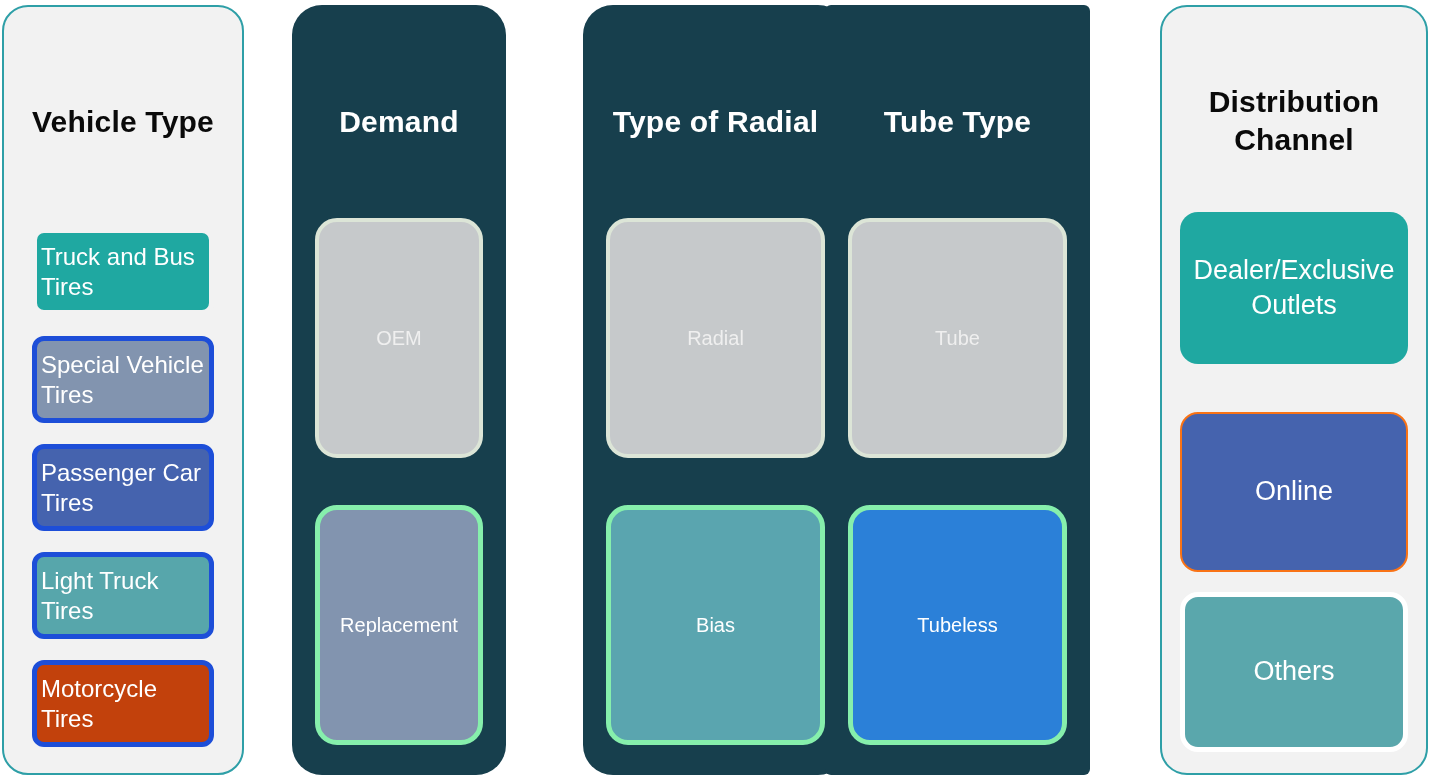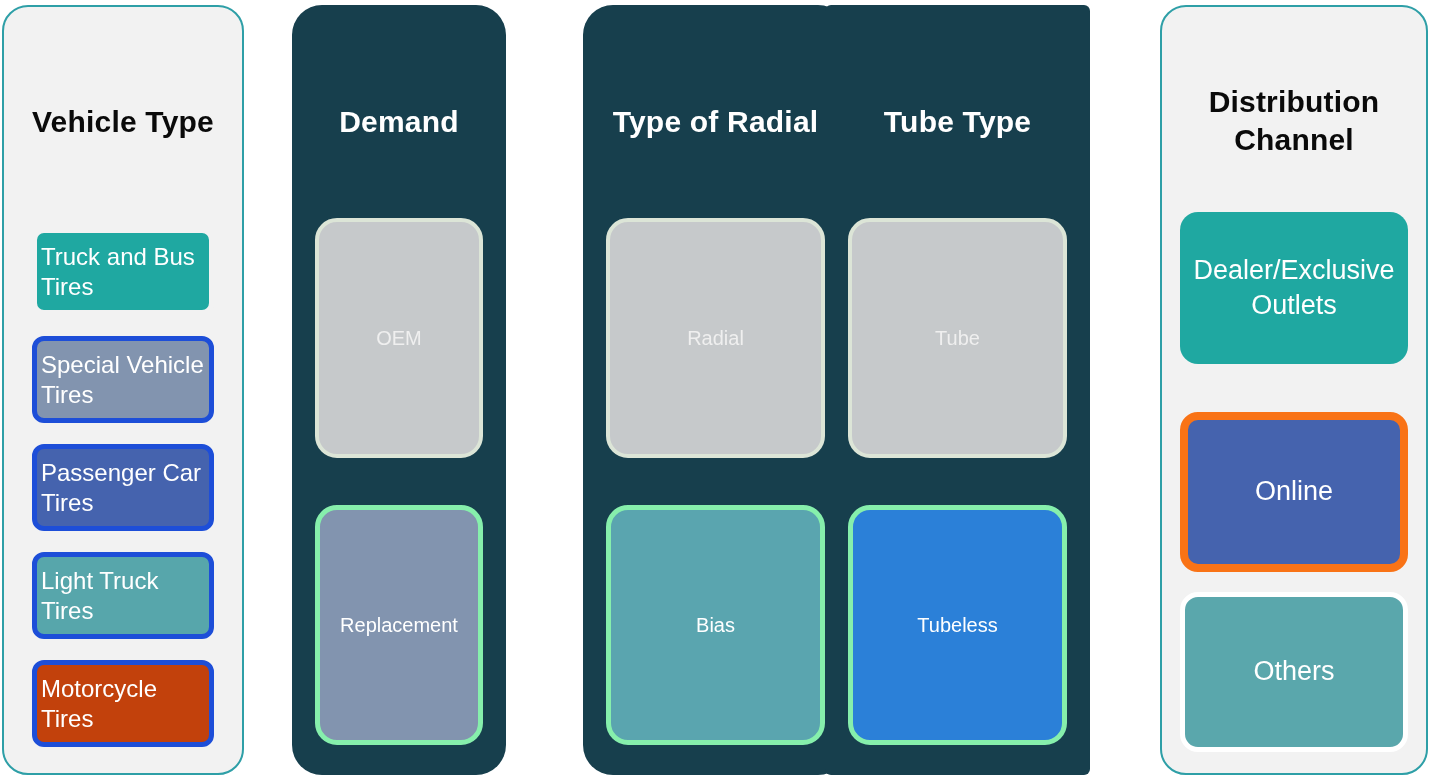--- a/index.html
+++ b/index.html
@@ -23,21 +23,21 @@
     border-radius: 26px;
   }
   .col.dark {
     background: #173F4D;
     border-radius: 30px;
   }
   #col1 { left: 2px;    width: 242px; }
   #col2 { left: 292px;  width: 214px; }
   #col3 { left: 583px;  width: 265px; }
   #col4 { left: 825px;  width: 265px; border-radius: 6px; }
-  #col5 { left: 1160px; width: 268px; }
+  #col5 { left: 1160px; width: 268px; border-radius: 27px; }
 
   .col-title {
     position: absolute;
     left: 0; right: 0;
     text-align: center;
     font-weight: bold;
     font-size: 30px;
     letter-spacing: 0.2px;
   }
   .light .col-title { color: #0a0a0a; top: 98px; }
@@ -102,21 +102,21 @@
     display: flex;
     align-items: center;
     justify-content: center;
     text-align: center;
     color: #ffffff;
     font-size: 27px;
     line-height: 1.3;
     padding: 0 6px;
   }
   #dealer { top: 205px; height: 152px; }
-  #online { top: 405px; height: 160px; border: 8px solid #f97316; }
+  #online { top: 405px; height: 160px; border: 2px solid #f97316; }
   #others { top: 585px; height: 160px; border: 5px solid #ffffff; }
 </style>
 </head>
 <body>
 
 <div class="canvas">
 
   <div class="col light" id="col1">
     <div class="col-title">Vehicle Type</div>
     <div class="chips">

